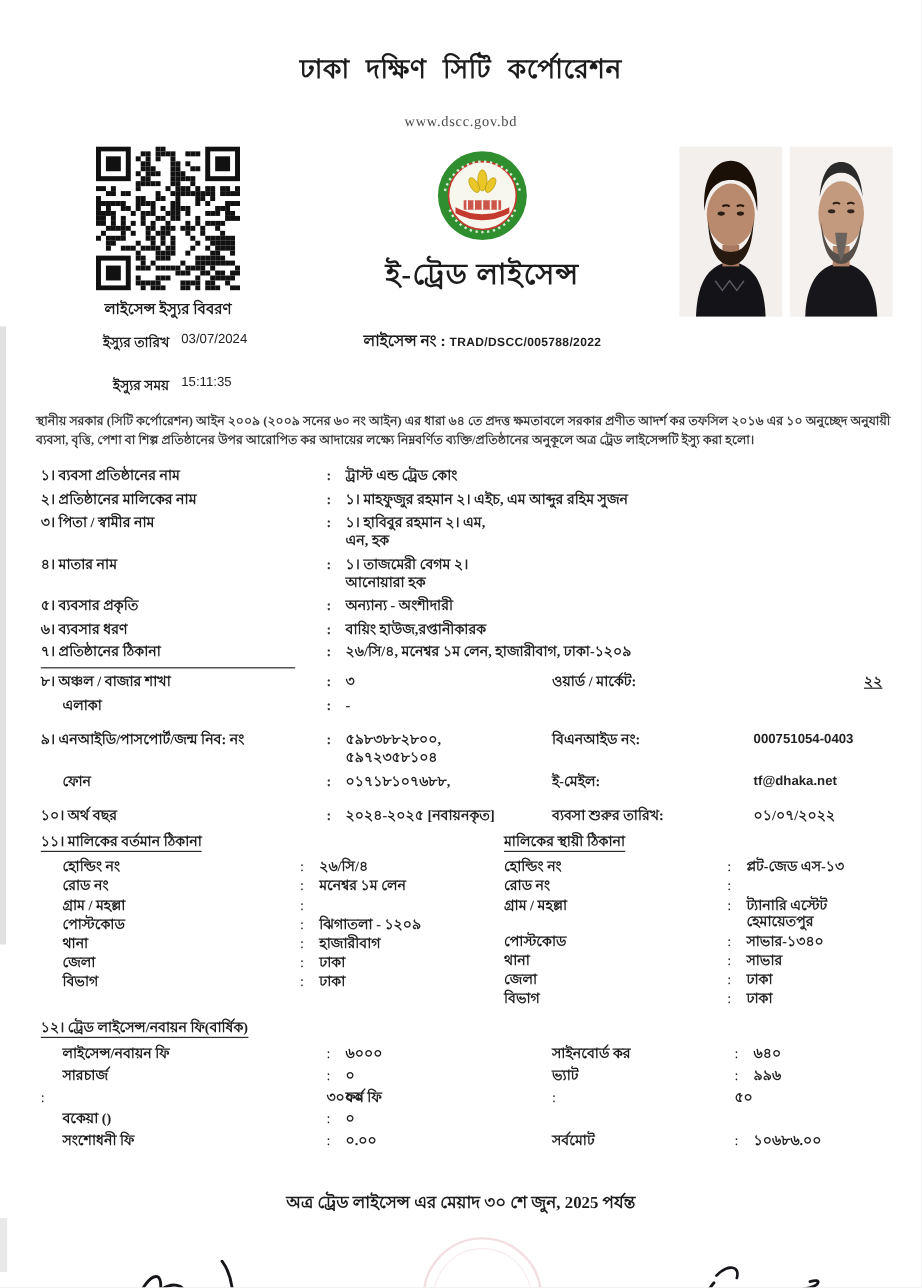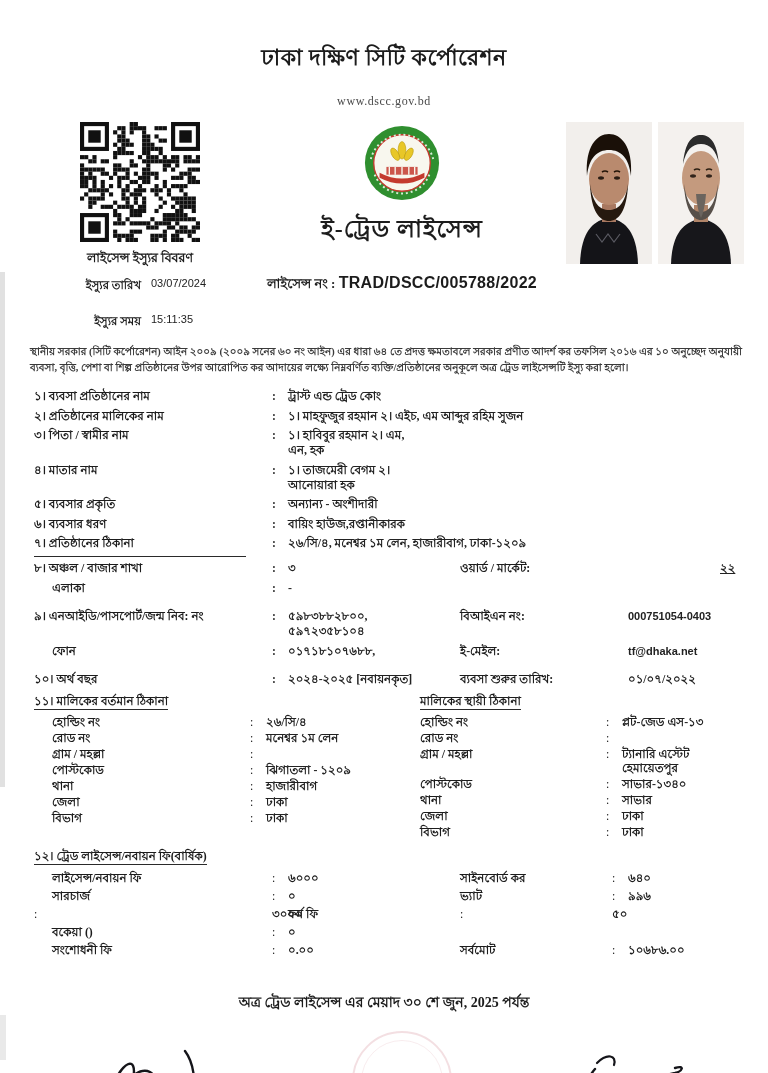--- a/index.html
+++ b/index.html
@@ -4,36 +4,36 @@
 <style>
   html,body{margin:0;padding:0;background:#e9e9e9;}
   .page{
     width:768px;height:1073px;margin:0 auto;background:#ffffff;
     position:relative;overflow:hidden;color:#1c1c1c;
     font-family:"Liberation Serif","DejaVu Sans",serif;
   }
   .scan-edge{position:absolute;left:0;top:272px;width:5px;height:515px;background:#c9c9c9;opacity:.55;}
   .scan-edge2{position:absolute;left:0;top:1015px;width:6px;height:45px;background:#d4d4d4;opacity:.5;}
 
-  .org-title{text-align:center;padding-top:40px;font-size:22px;font-weight:bold;letter-spacing:.5px;}
+  .org-title{text-align:center;padding-top:40px;font-size:22px;font-weight:bold;letter-spacing:.5px;font-family:Liberation Mono, monospace;}
   .website{text-align:center;margin-top:17px;font-size:12px;color:#4a4a4a;letter-spacing:.6px;font-family:"Liberation Serif",serif;}
 
   .top-row{display:flex;padding:13px 24px 0 42px;align-items:flex-start;}
   .qr-col{width:196px;text-align:center;flex:none;}
   .qr-box{width:120px;height:120px;margin:0 auto;}
   .qr-caption{margin-top:7px;font-weight:bold;font-size:12.5px;}
   .issue-grid{margin:8px auto 0;display:grid;grid-template-columns:92px auto;gap:17px 10px;width:182px;font-size:11.5px;text-align:left;}
   .issue-grid .lbl{font-weight:bold;text-align:right;}
   .issue-grid .val{font-family:"Liberation Sans",sans-serif;font-size:11px;color:#222;}
 
   .center-col{flex:1;text-align:center;padding-top:2px;}
   .seal{width:78px;height:78px;margin:0 auto;display:block;}
   .doc-title{font-size:24px;font-weight:bold;margin-top:8px;letter-spacing:1px;}
   .license-line{margin-top:24px;font-size:13px;font-weight:bold;}
-  .license-line .no{font-family:"Liberation Sans",sans-serif;font-size:16px;letter-spacing:.3px;}
+  .license-line .no{font-family:"Liberation Sans",sans-serif;font-size:10px;letter-spacing:.3px;}
 
   .photos-col{width:178px;flex:none;display:flex;gap:6px;}
   .photo{width:86px;height:142px;display:block;}
 
   .legal{margin:12px 26px 0 30px;font-size:10.4px;line-height:1.55;text-align:justify;color:#3a3a3a;font-weight:600;}
 
   .fields{margin:13px 24px 0 34px;font-size:11.8px;}
   .frow{display:grid;grid-template-columns:238px 16px 1fr;margin-bottom:4px;line-height:1.3;}
   .frow.paired{grid-template-columns:238px 16px 172px 152px 16px 1fr;}
   .frow .lbl{font-weight:bold;}
@@ -544,21 +544,21 @@
       <span class="colon">:</span>
       <span class="val">-</span>
     </div>
 
     <div style="height:9px"></div>
 
     <div class="frow paired">
       <span class="lbl"><span>৯।</span> <span>এনআইডি/পাসপোর্ট/জন্ম নিব: নং</span></span>
       <span class="colon">:</span>
       <span class="val"><span>৫৯৮৩৮৮২৮০০,</span><br><span>৫৯৭২৩৫৮১০৪</span></span>
-      <span class="rlbl">বিআইএন নং:</span>
+      <span class="rlbl">বিএনআইড নং:</span>
       <span class="colon"></span>
       <span class="rval sans">000751054-0403</span>
     </div>
 
     <div class="frow paired">
       <span class="lbl indent">ফোন</span>
       <span class="colon">:</span>
       <span class="val">০১৭১৮১০৭৬৮৮,</span>
       <span class="rlbl">ই-মেইল:</span>
       <span class="colon"></span>

